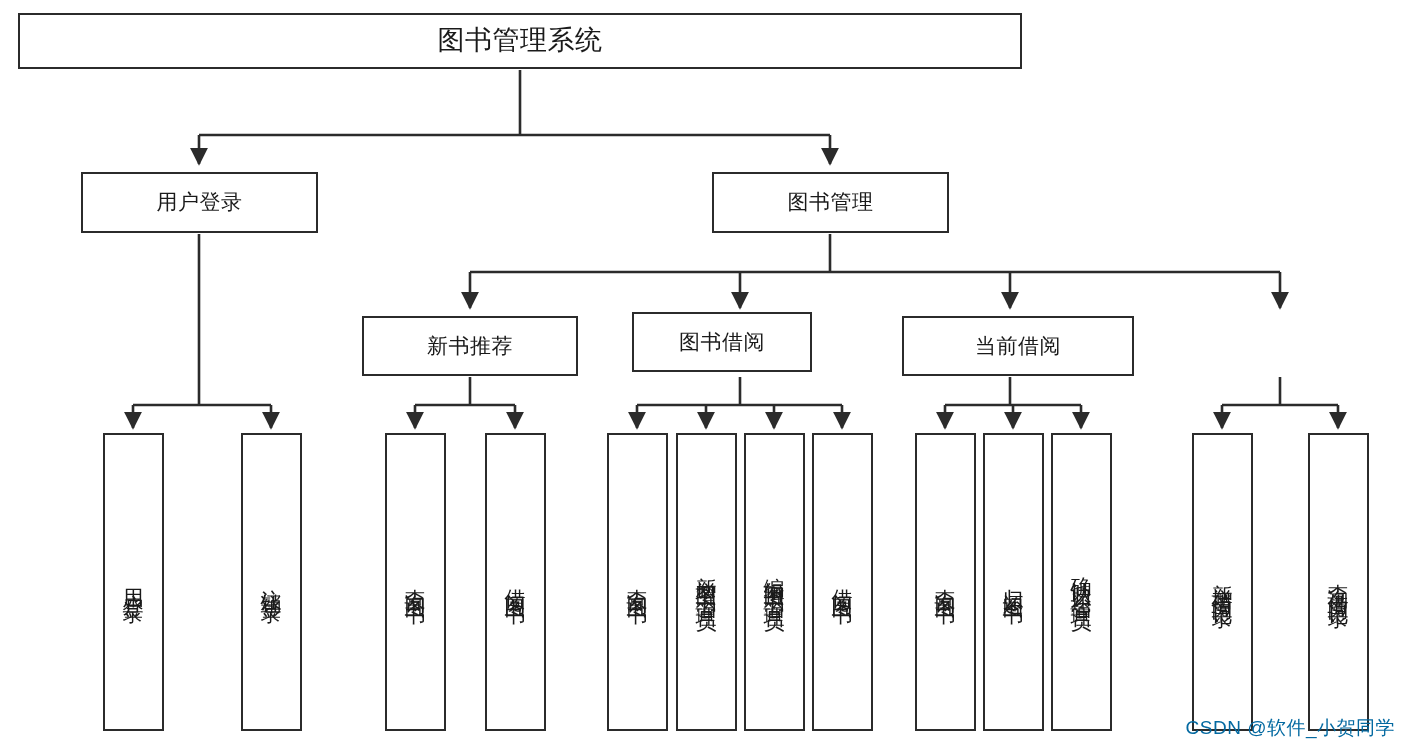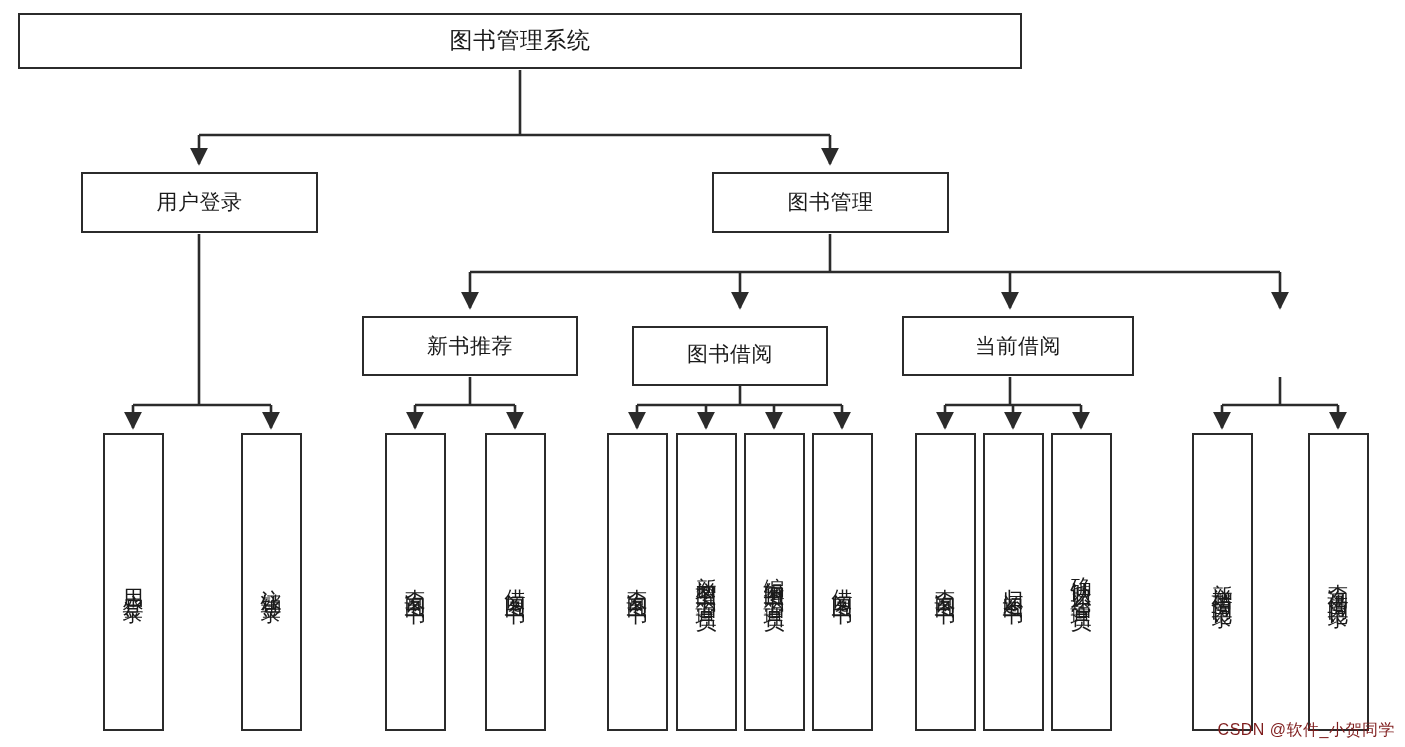--- a/index.html
+++ b/index.html
@@ -42,21 +42,21 @@
     text-align: center;
     line-height: 1.18;
     letter-spacing: 0.5px;
     white-space: nowrap;
   }
   
   .node.root {
     border-width: 2px;
   }
   .node.root .node-label {
-    font-size: 23px;
+    font-size: 27px;
   }
   .node.level2 .node-label,
   .node.level3 .node-label {
     font-size: 21px;
   }
   
   .node.leaf {
     border-width: 2px;
     align-items: center;
     justify-content: center;
@@ -66,22 +66,22 @@
     text-orientation: upright;
     font-size: 21px;
     line-height: 1.0;
     letter-spacing: 5px;
     white-space: nowrap;
   }
   .watermark {
     position: absolute;
     right: 10px;
     bottom: 6px;
-    font-size: 16px;
-    color: #7f1d1d;
+    font-size: 19px;
+    color: #0369a1;
     z-index: 5;
     white-space: nowrap;
     letter-spacing: 0.5px;
   }
 </style>
 </head>
 <body>
 
 <div id="canvas">
 
@@ -144,21 +144,21 @@
   </div>
 
   <div class="node level3" style="left:362px; top:316px; width:216px; height:60px;">
     <span class="node-label">新书推荐</span>
   </div>
 
   <div class="node level2" style="left:712px; top:172px; width:237px; height:61px;">
     <span class="node-label">图书管理</span>
   </div>
 
-  <div class="node level3" style="left:632px; top:326px; width:196px; height:60px;font-family:Liberation Mono, monospace;">
+  <div class="node level3" style="left:632px; top:312px; width:180px; height:60px;">
     <span class="node-label">图书借阅</span>
   </div>
 
   <div class="node level3" style="left:902px; top:316px; width:232px; height:60px;">
     <span class="node-label">当前借阅</span>
   </div>
 
 
   <div class="node leaf" style="left:103px; top:433px; width:61px; height:298px;">
     <span class="node-label">用户登录</span>

